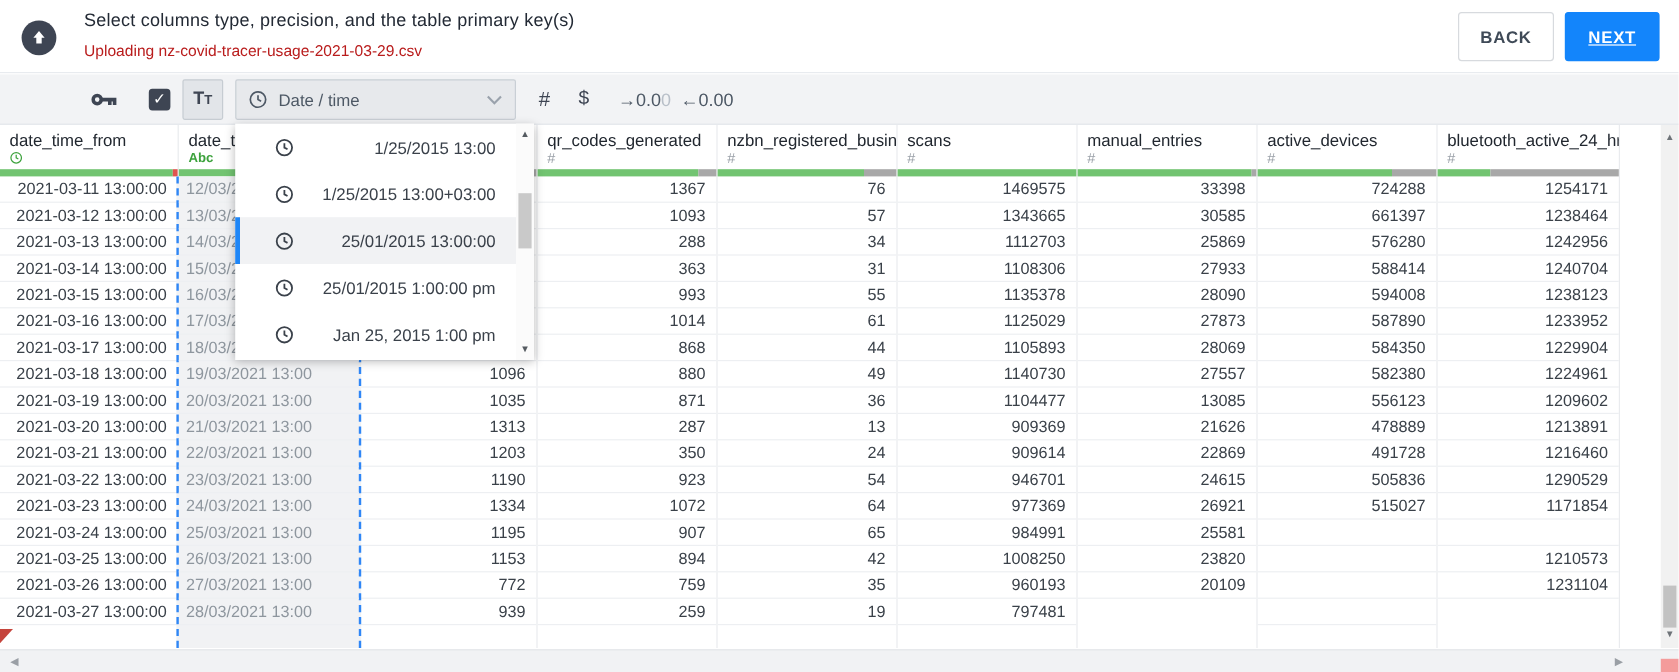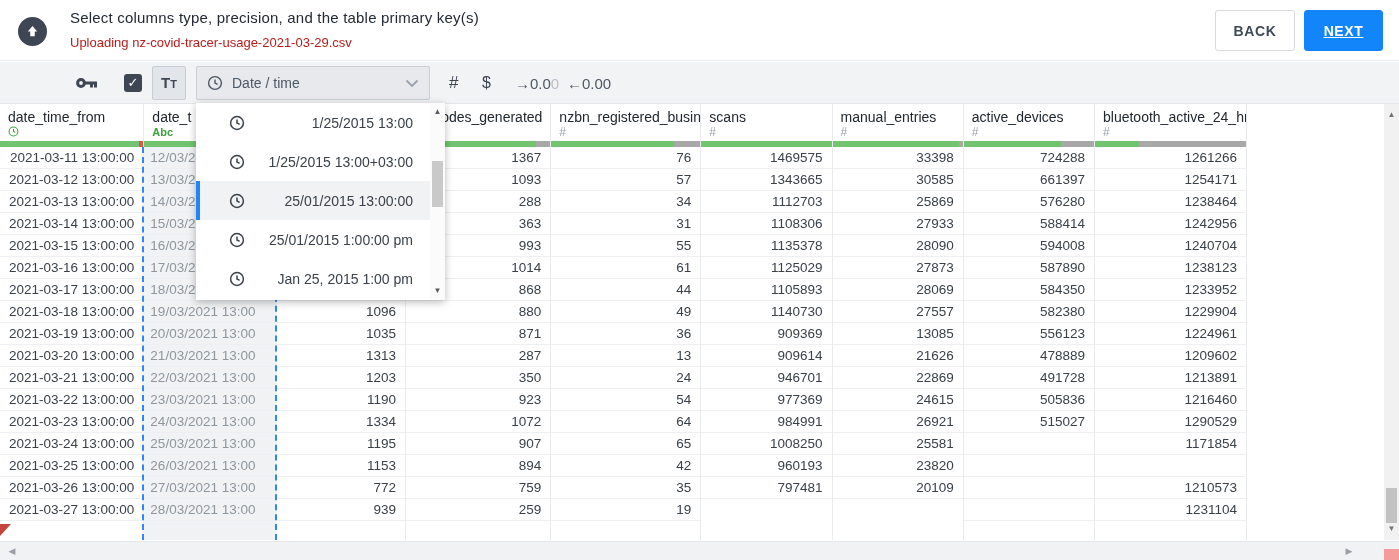--- a/index.html
+++ b/index.html
@@ -25,21 +25,21 @@
   .tb-tt .big { font-size:15px; } .tb-tt .small { font-size:11px; }
   .type-select { position:absolute; left:196px; top:4px; width:234px; height:34px; background:#e7e9ec; border:1px solid #c9cfd5; border-radius:2px; display:flex; align-items:center; padding:0 10px; color:#4d5865; font-size:14px; }
   .type-select .lbl { margin-left:9px; flex:1; }
   .tb-sym { position:absolute; top:0; height:42px; display:flex; align-items:center; color:#3e4553; }
   .sym-hash { left:449px; font-size:17px; }
   .sym-dollar { left:482px; font-size:16px; }
   .sym-decin { left:515px; font-size:15px; color:#4d5865; }
   .sym-decin .faded { color:#b8bfc8; }
   .sym-decout { left:567px; font-size:15px; color:#4d5865; }
   
-  .table-area { position:absolute; top:104px; left:0; width:1247px; height:436px; background:#fff; }
+  .table-area { position:absolute; top:104px; left:0; width:1384px; height:436px; background:#fff; }
   .grid { display:flex; height:100%; }
   .col { display:flex; flex-direction:column; border-right:1px solid #e9ebee; height:100%; }
   .hdr { height:43px; position:relative; }
   .hdr-name { padding:5px 8px 0; font-size:14px; color:#21272f; white-space:nowrap; overflow:hidden; }
   .hdr-type { padding:1px 8px 0; font-size:11px; height:15px; line-height:13px; }
   .hdr-type.green { color:#3da23d; font-weight:bold; font-size:11px; }
   .hdr-type.gray { color:#9aa0a8; font-size:12px; }
   .bar { position:absolute; bottom:0; left:0; right:0; height:6px; display:flex; }
   .bar span { height:100%; }
   .colbody { flex:1; display:flex; flex-direction:column; }
@@ -281,20 +281,21 @@
           </div>
           <div class="colbody">
             <div class="cell right">1469575</div>
             <div class="cell right">1343665</div>
             <div class="cell right">1112703</div>
             <div class="cell right">1108306</div>
             <div class="cell right">1135378</div>
             <div class="cell right">1125029</div>
             <div class="cell right">1105893</div>
             <div class="cell right">1140730</div>
+            <div class="cell right">1104477</div>
             <div class="cell right">909369</div>
             <div class="cell right">909614</div>
             <div class="cell right">946701</div>
             <div class="cell right">977369</div>
             <div class="cell right">984991</div>
             <div class="cell right">1008250</div>
             <div class="cell right">960193</div>
             <div class="cell right">797481</div>
             <div class="filler"></div>
           </div>
@@ -361,21 +362,20 @@
         <div class="col" style="width: 152px;">
           <div class="hdr">
             <div class="hdr-name">bluetooth_active_24_hr_</div>
             <div class="hdr-type gray">#</div>
             <div class="bar">
               <span style="width: 29%; background: rgb(114, 196, 113);"></span>
               <span style="width: 71%; background: rgb(168, 168, 168);"></span>
             </div>
           </div>
           <div class="colbody">
-            <div class="cell right">1261266</div>
             <div class="cell right">1254171</div>
             <div class="cell right">1238464</div>
             <div class="cell right">1242956</div>
             <div class="cell right">1240704</div>
             <div class="cell right">1238123</div>
             <div class="cell right">1233952</div>
             <div class="cell right">1229904</div>
             <div class="cell right">1224961</div>
             <div class="cell right">1209602</div>
             <div class="cell right">1213891</div>

